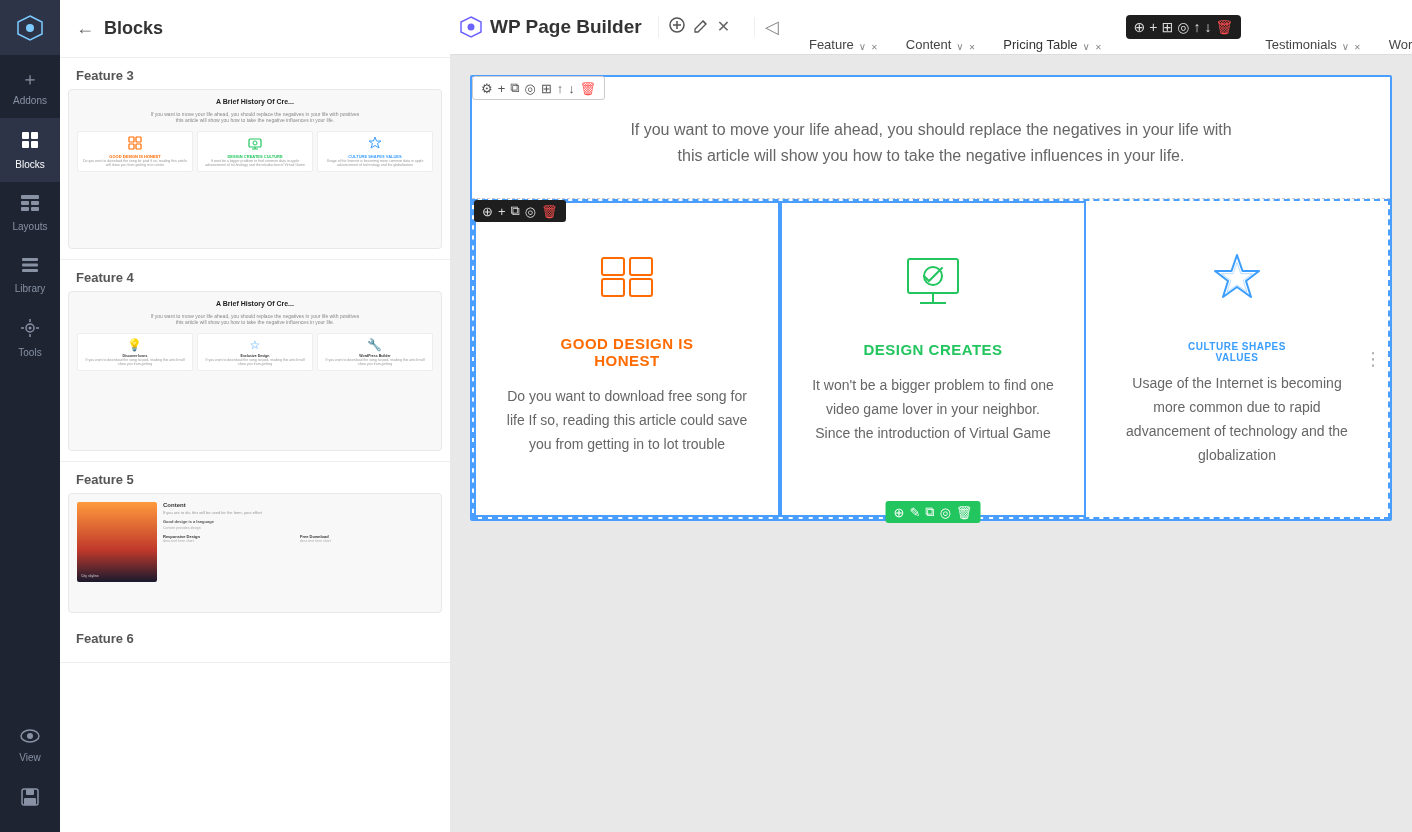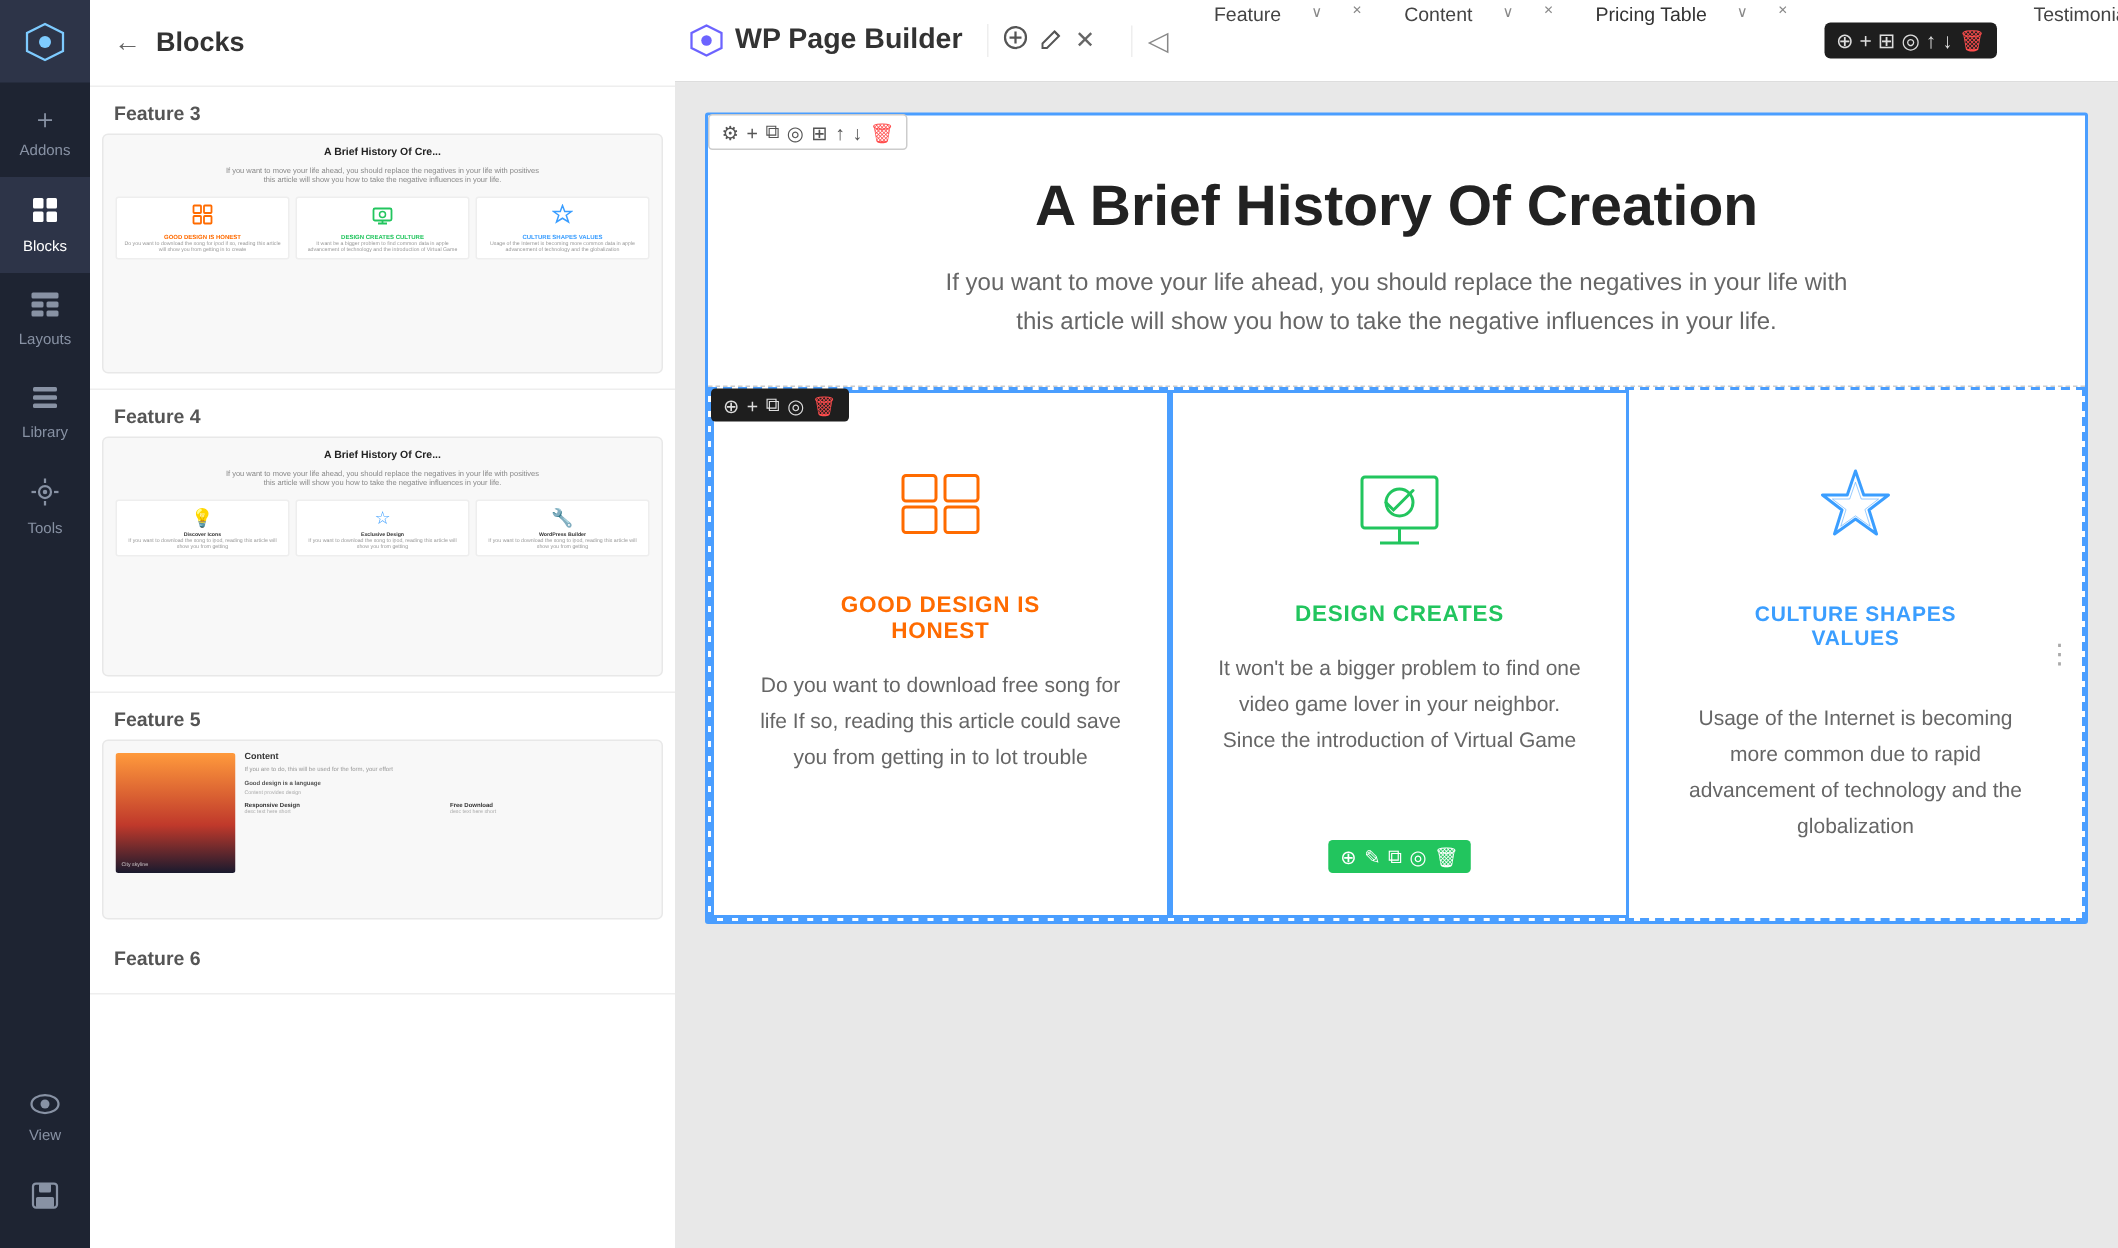--- a/index.html
+++ b/index.html
@@ -186,28 +186,28 @@
 
     .nav-menu {
       display: flex;
       align-items: center;
       flex: 1;
       overflow-x: auto;
       gap: 0;
     }
     .nav-item {
       display: flex;
-      align-items: flex-start;
+      align-items: flex-end;
       padding: 0 14px;
       height: 50px;
       font-size: 13px;
       color: #444;
       cursor: pointer;
       white-space: nowrap;
-      gap: 20px;
+      gap: 5px;
       border-bottom: none;
     }
     .nav-item .chevron { font-size: 10px; color: #888; }
 
     
     .nav-toolbar {
       display: flex;
       align-items: center;
       gap: 4px;
       background: #1e1e1e;
@@ -264,21 +264,21 @@
       text-align: center;
       border-right: 1px dashed #ccc;
       position: relative;
     }
     .canvas-card:last-child { border-right: none; }
     .canvas-card:nth-child(2) { border: 2px solid #4a9eff; }
 
     .card-icon { font-size: 52px; margin-bottom: 20px; }
     .card-title-orange { font-size: 15px; font-weight: 800; color: #ff6b00; text-transform: uppercase; margin-bottom: 16px; letter-spacing: 0.5px; }
     .card-title-green { font-size: 15px; font-weight: 800; color: #22c55e; text-transform: uppercase; margin-bottom: 16px; letter-spacing: 0.5px; }
-    .card-title-blue { font-size: 14px; font-weight: 800; color: #3b9eff; text-transform: uppercase; margin-bottom: 34px; letter-spacing: 0.5px; }
+    .card-title-blue { font-size: 10px; font-weight: 800; color: #3b9eff; text-transform: uppercase; margin-bottom: 9px; letter-spacing: 0.5px; }
     .card-text { font-size: 14px; color: #666; line-height: 1.7; }
 
     .more-dots {
       position: absolute;
       right: 6px;
       top: 50%;
       transform: translateY(-50%);
       font-size: 18px;
       color: #aaa;
       cursor: pointer;
@@ -568,21 +568,20 @@
           <span style="font-size:13px; color:#555;">⧉</span>
           <span style="font-size:13px; color:#555;">◎</span>
           <span style="font-size:13px; color:#555;">⊞</span>
           <span style="font-size:13px; color:#555;">↑</span>
           <span style="font-size:13px; color:#555;">↓</span>
           <span style="font-size:13px; color:#ff4d4d;">🗑</span>
         </div>
       </div>
 
       <div class="canvas-section-header">
-        <h1>A Brief History Of Creation</h1>
         <p>If you want to move your life ahead, you should replace the negatives in your life with<br>this article will show you how to take the negative influences in your life.</p>
       </div>
 
       <div class="canvas-cards-row">
 
         <div style="position:absolute; top:-1px; left:0; background:#1e1e1e; border-radius:3px; display:flex; align-items:center; gap:5px; padding:3px 8px; z-index:25;">
           <span style="font-size:13px; color:#ddd;">⊕</span>
           <span style="font-size:13px; color:#ddd;">+</span>
           <span style="font-size:13px; color:#ddd;">⧉</span>
           <span style="font-size:13px; color:#ddd;">◎</span>

